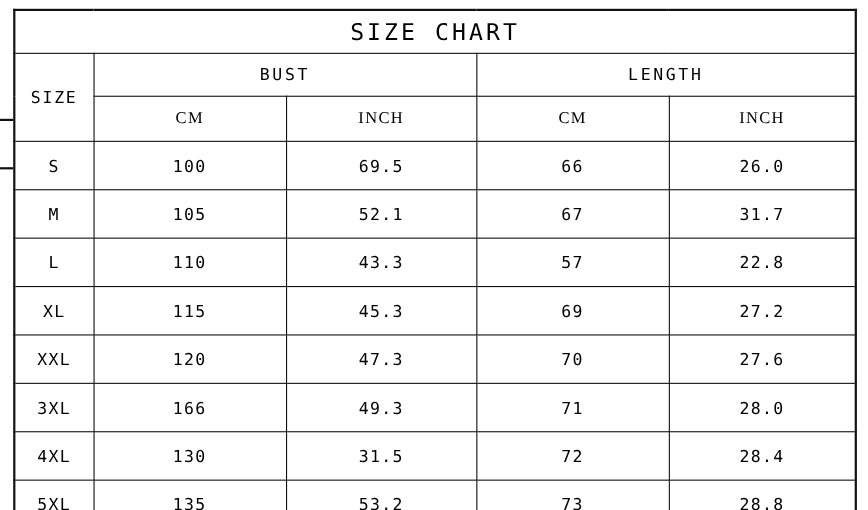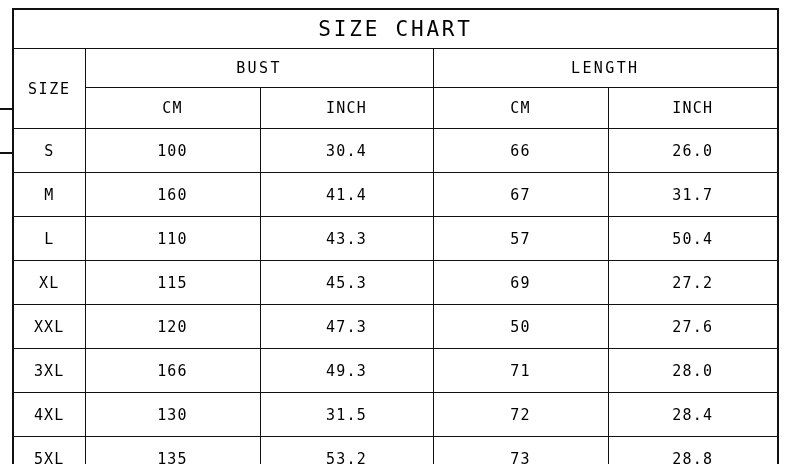--- a/index.html
+++ b/index.html
@@ -52,20 +52,21 @@
     letter-spacing: 2.4px !important;
     font-size: 15px !important;
     margin-left: 32px;
   }
   .size-head {
     font-size: 15px !important;
     letter-spacing: 1.6px !important;
   }
   .unit-head {
     height: 40px;
+    font-family: Liberation Serif, serif;
   }
   .data-row td {
     height: 43px;
   }
   .col-size { width: 72px; }
   .col-bust-cm { width: 175px; }
   .col-bust-in { width: 173px; }
   .col-len-cm { width: 175px; }
   .col-len-in { width: 170px; }
   .edge-left {
@@ -104,50 +105,50 @@
       <tr>
         <td class="unit-head">CM</td>
         <td class="unit-head">INCH</td>
         <td class="unit-head">CM</td>
         <td class="unit-head">INCH</td>
       </tr>
 
       <tr class="data-row">
         <td>S</td>
         <td>100</td>
-        <td>30.4</td>
+        <td>69.5</td>
         <td>66</td>
         <td>26.0</td>
       </tr>
       <tr class="data-row">
         <td>M</td>
-        <td>160</td>
-        <td>41.4</td>
+        <td>105</td>
+        <td>52.1</td>
         <td>67</td>
         <td>31.7</td>
       </tr>
       <tr class="data-row">
         <td>L</td>
         <td>110</td>
         <td>43.3</td>
         <td>57</td>
-        <td>50.4</td>
+        <td>22.8</td>
       </tr>
       <tr class="data-row">
         <td>XL</td>
         <td>115</td>
         <td>45.3</td>
         <td>69</td>
         <td>27.2</td>
       </tr>
       <tr class="data-row">
         <td>XXL</td>
         <td>120</td>
         <td>47.3</td>
-        <td>50</td>
+        <td>70</td>
         <td>27.6</td>
       </tr>
       <tr class="data-row">
         <td>3XL</td>
         <td>166</td>
         <td>49.3</td>
         <td>71</td>
         <td>28.0</td>
       </tr>
       <tr class="data-row">

